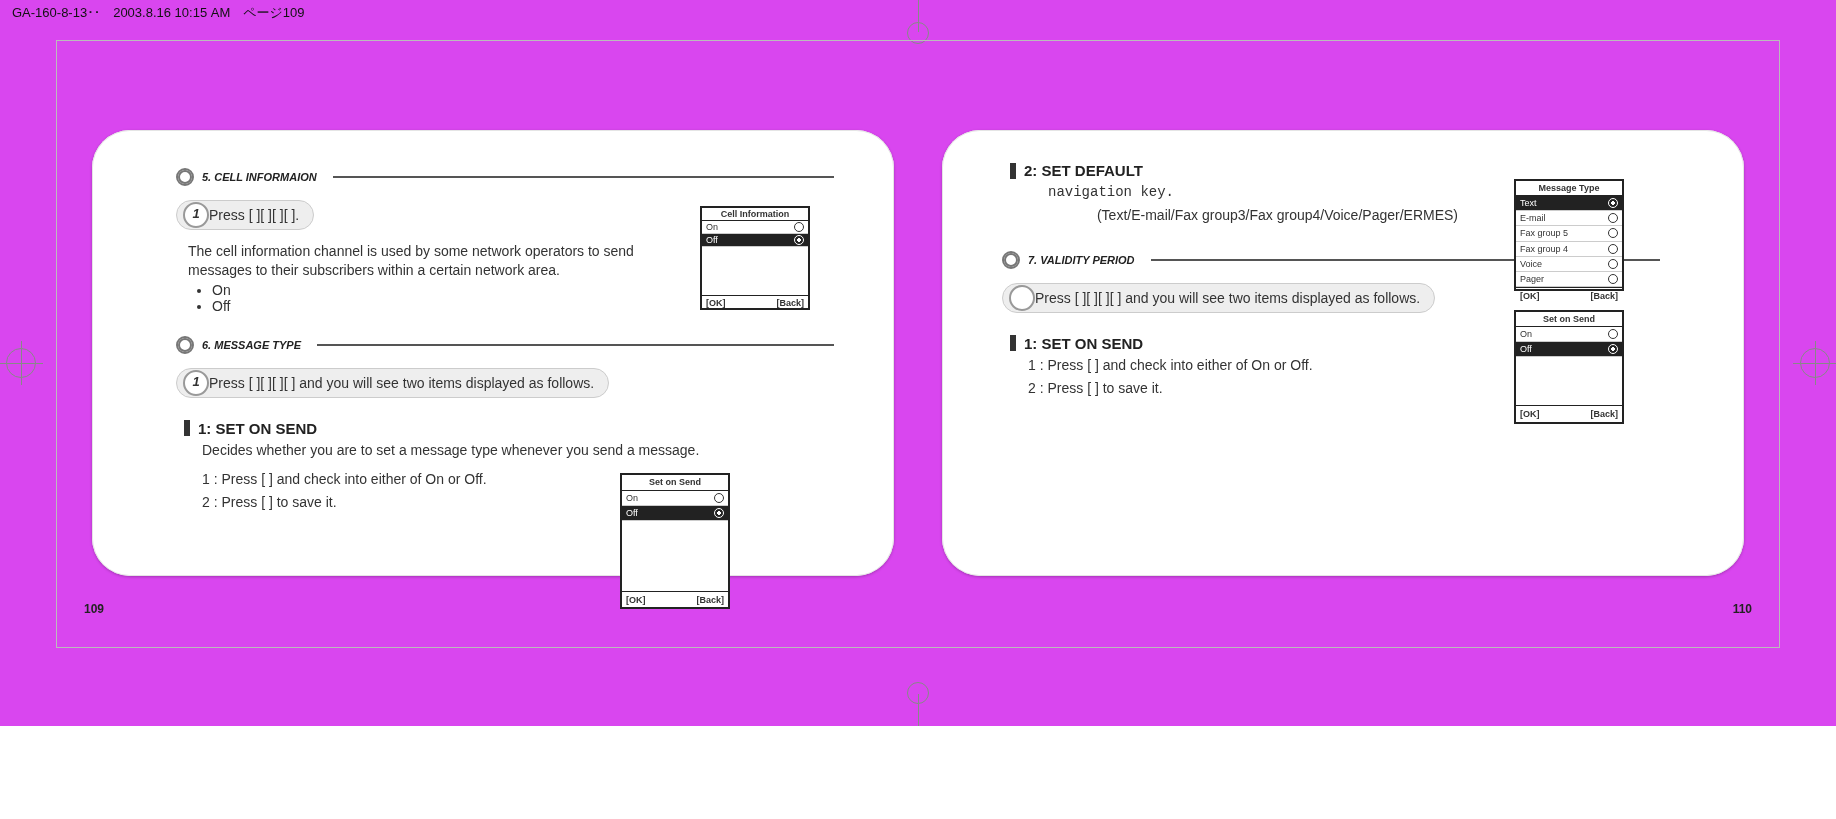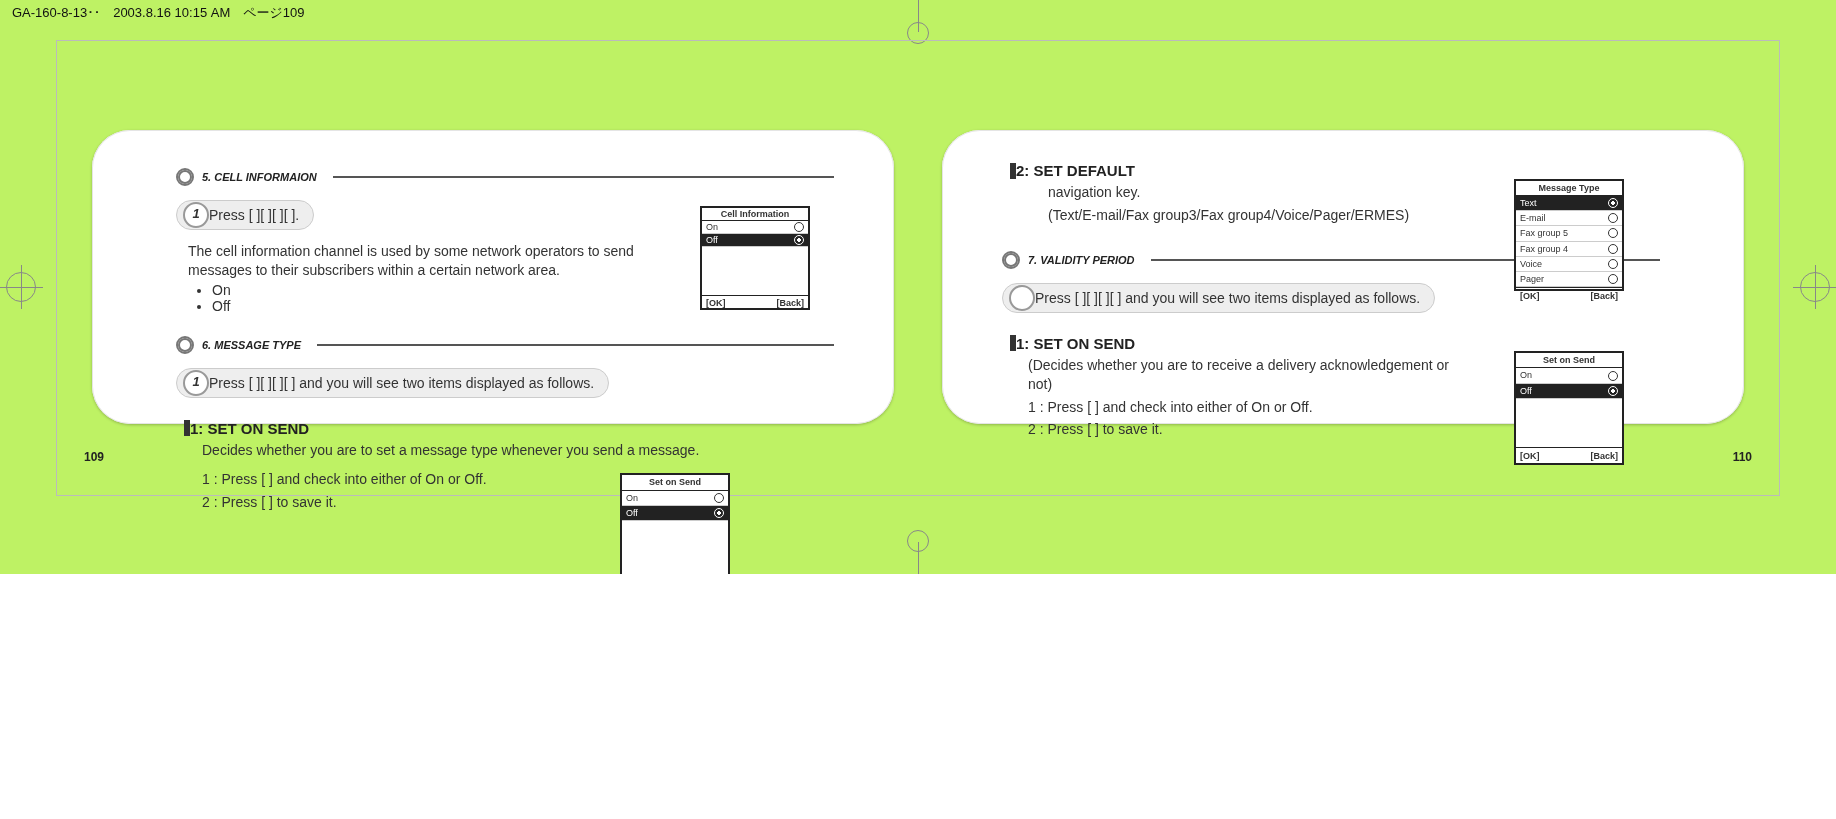--- a/index.html
+++ b/index.html
@@ -1,16 +1,16 @@
 <!DOCTYPE html>
 <html><head>
 <meta charset="utf-8">
 <style>
   html,body{margin:0;padding:0;background:#fff;font-family:Arial,Helvetica,sans-serif;color:#333;}
-  .page{width:1836px;height:574px;position:relative;background:#bef264;}
+  .page{width:1836px;height:726px;position:relative;background:#d946ef;}
   
   .top-mark{position:absolute;left:12px;top:4px;font-size:13px;color:#111;}
   .crop-top{position:absolute;top:0;left:50%;width:0;height:32px;border-left:1px solid #888;}
   .crop-bot{position:absolute;bottom:0;left:50%;width:0;height:32px;border-left:1px solid #888;}
   .crop-circ{position:absolute;left:50%;transform:translateX(-50%);width:20px;height:20px;border:1px solid #888;border-radius:50%;}
   .crop-circ.top{top:22px;}
   .crop-circ.bot{bottom:22px;}
   .side-reg{position:absolute;top:50%;transform:translateY(-50%);width:28px;height:28px;border:1px solid #888;border-radius:50%;}
   .side-reg.left{left:6px;}
   .side-reg.right{right:6px;}
@@ -30,21 +30,21 @@
   .sec-line{flex:1;height:0;border-bottom:2px solid #555;margin-left:8px;}
 
   .step-pill{display:inline-block;background:#eee;border:1px solid #ccc;border-radius:16px;padding:6px 14px 6px 32px;color:#333;position:relative;font-size:14px;margin:4px 0 8px;}
   .step-num{position:absolute;left:6px;top:50%;transform:translateY(-50%);width:22px;height:22px;border:2px solid #999;border-radius:50%;background:#fff;text-align:center;line-height:20px;font-weight:700;font-style:italic;font-size:13px;}
   .step-num.blank{background:#fff;}
 
   .body-text{font-size:14px;color:#333;max-width:500px;margin:4px 0 2px 12px;line-height:1.35;}
   .bullets{margin:0 0 6px 20px;padding:0;font-size:14px;}
   .bullets li{list-style:disc;margin-left:16px;}
 
-  .sub-head{display:flex;align-items:center;margin:14px 0 4px 8px;font-weight:700;font-size:15px;color:#222;}
+  .sub-head{display:flex;align-items:center;gap:8px;margin:14px 0 4px 8px;font-weight:700;font-size:15px;color:#222;}
   .bar{width:6px;height:16px;background:#333;display:inline-block;}
 
   .sub-body{font-size:14px;color:#333;margin:2px 0 10px 26px;max-width:520px;line-height:1.35;}
   .sub-body .row{margin:4px 0;}
 
   
   .screen{position:absolute;width:106px;border:2px solid #222;background:#fff;font-size:9px;}
   .screen .hdr{background:#fff;text-align:center;font-weight:700;font-size:9px;border-bottom:1px solid #222;padding:1px 4px;}
   .screen .line{display:flex;justify-content:space-between;align-items:center;padding:1px 4px;border-bottom:1px solid #ccc;}
   .screen .line.sel{background:#222;color:#fff;}
@@ -160,22 +160,22 @@
 
     <div class="leaf right">
       <div class="page-num right">110</div>
 
       
       <div class="sub-head" style="margin-top:0;">
         <span class="bar"></span>
         <span>2: SET DEFAULT</span>
       </div>
       <div class="sub-body" style="position:relative;max-width:430px;">
-        <div class="row" style="margin-left:20px;">navigation key.</div>
-        <div class="row" style="margin-left:20px;">(Text/E-mail/Fax group3/Fax group4/Voice/Pager/ERMES)</div>
+        <div class="row" style="margin-left:20px;font-family:Liberation Mono, monospace;">navigation key.</div>
+        <div class="row" style="margin-left:20px;text-align:right;">(Text/E-mail/Fax group3/Fax group4/Voice/Pager/ERMES)</div>
 
         <div id="scr-msg" class="screen" style="right:-166px;top:-4px;">
           <div class="hdr">Message Type</div>
           <div class="line sel">
               <span>Text</span>
               <span class="dot"></span>
             </div>
           <div class="line">
               <span>E-mail</span>
               <span class="dot"></span>
@@ -212,21 +212,20 @@
       <div class="step-pill" style="max-width:500px;">
         <span class="step-num blank"></span>
         <span>Press [   ][   ][   ][   ] and you will see two items displayed as follows.</span>
       </div>
 
       <div class="sub-head">
         <span class="bar"></span>
         <span>1: SET ON SEND</span>
       </div>
       <div class="sub-body" style="position:relative;max-width:430px;">
-        <div class="row">(Decides whether you are to receive a delivery acknowledgement or not)</div>
         <div class="row">1 : Press [     ] and check into either of On or Off.</div>
         <div class="row">2 : Press [     ] to  save it.</div>
 
         <div id="scr-sos2" class="screen" style="right:-166px;bottom:-26px;">
           <div class="hdr">Set on Send</div>
           <div class="line">
               <span>On</span>
               <span class="dot"></span>
             </div>
           <div class="line sel">

